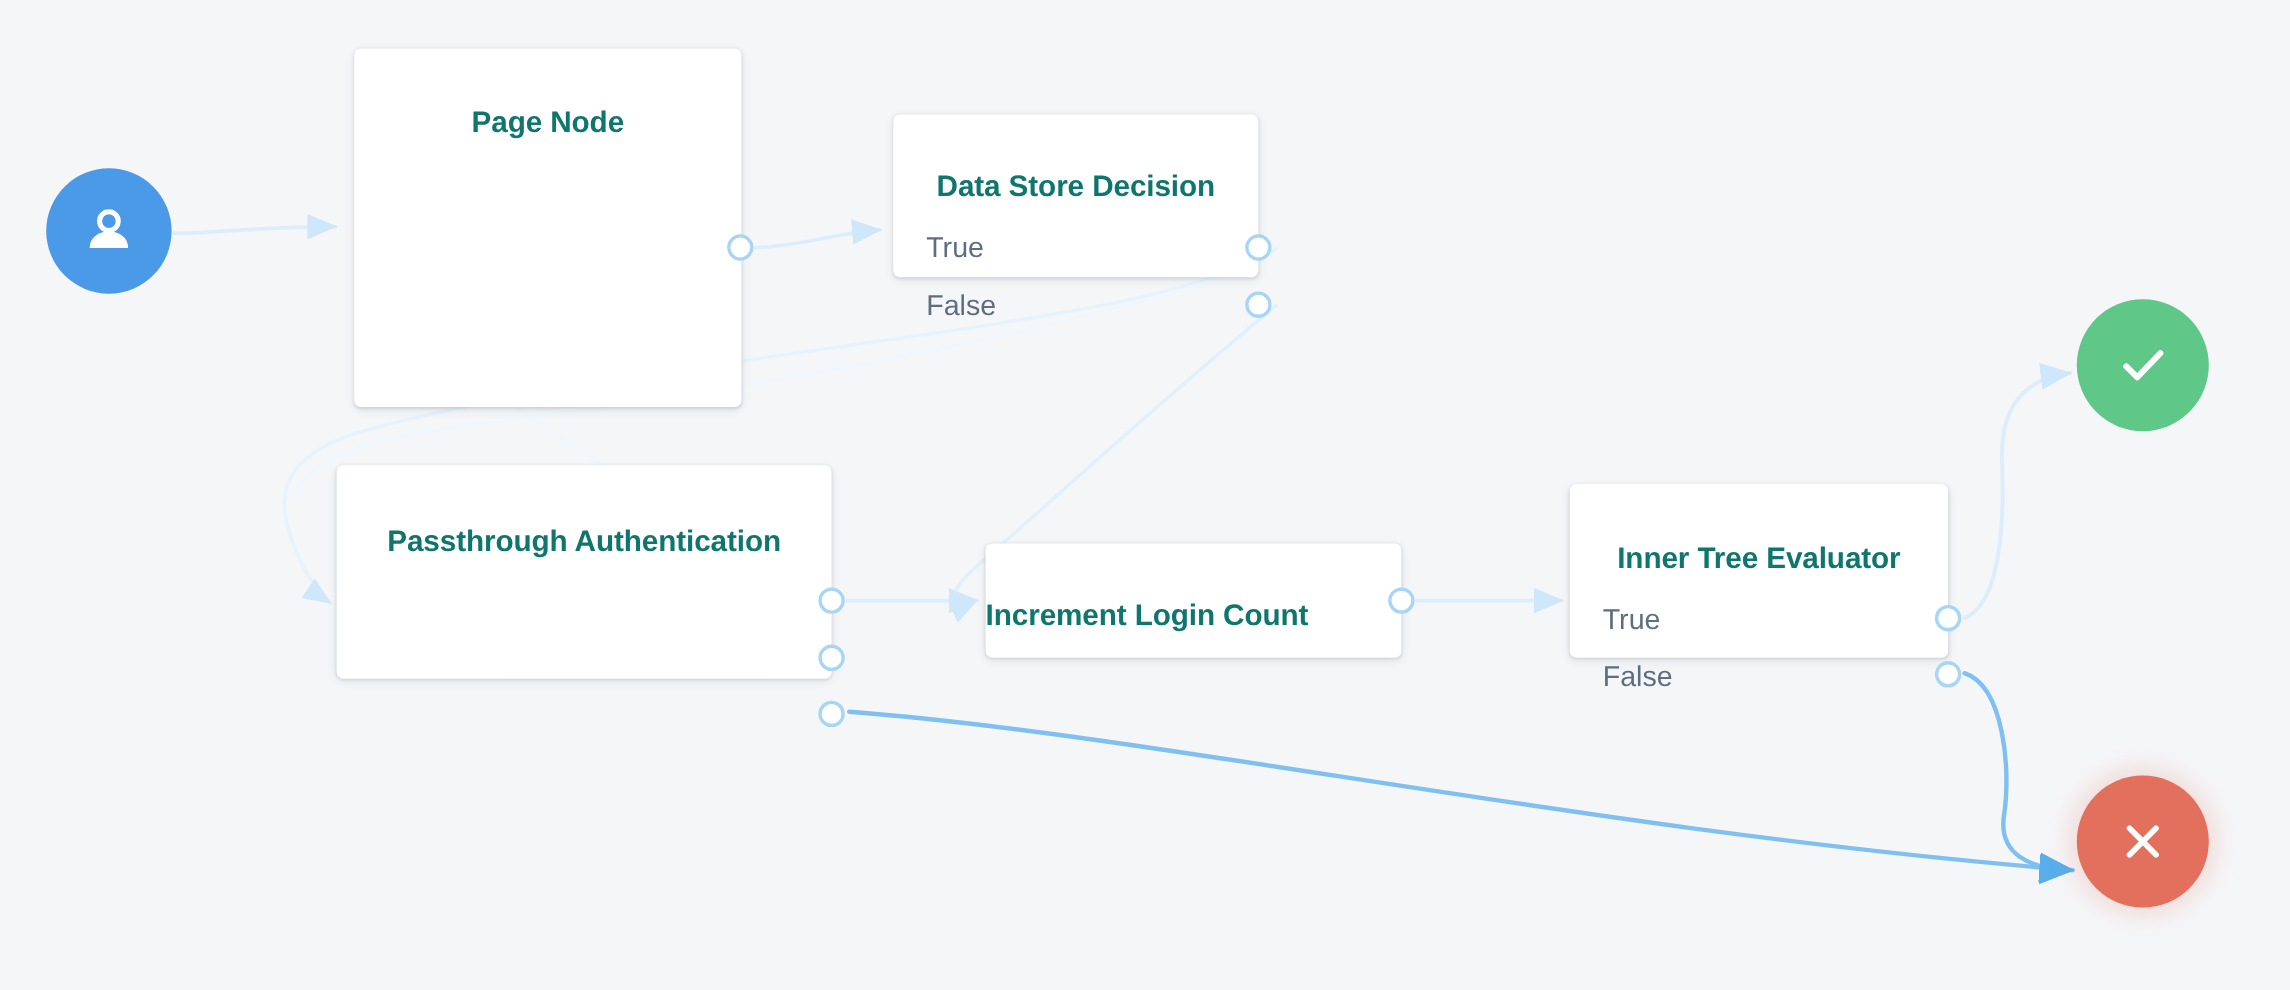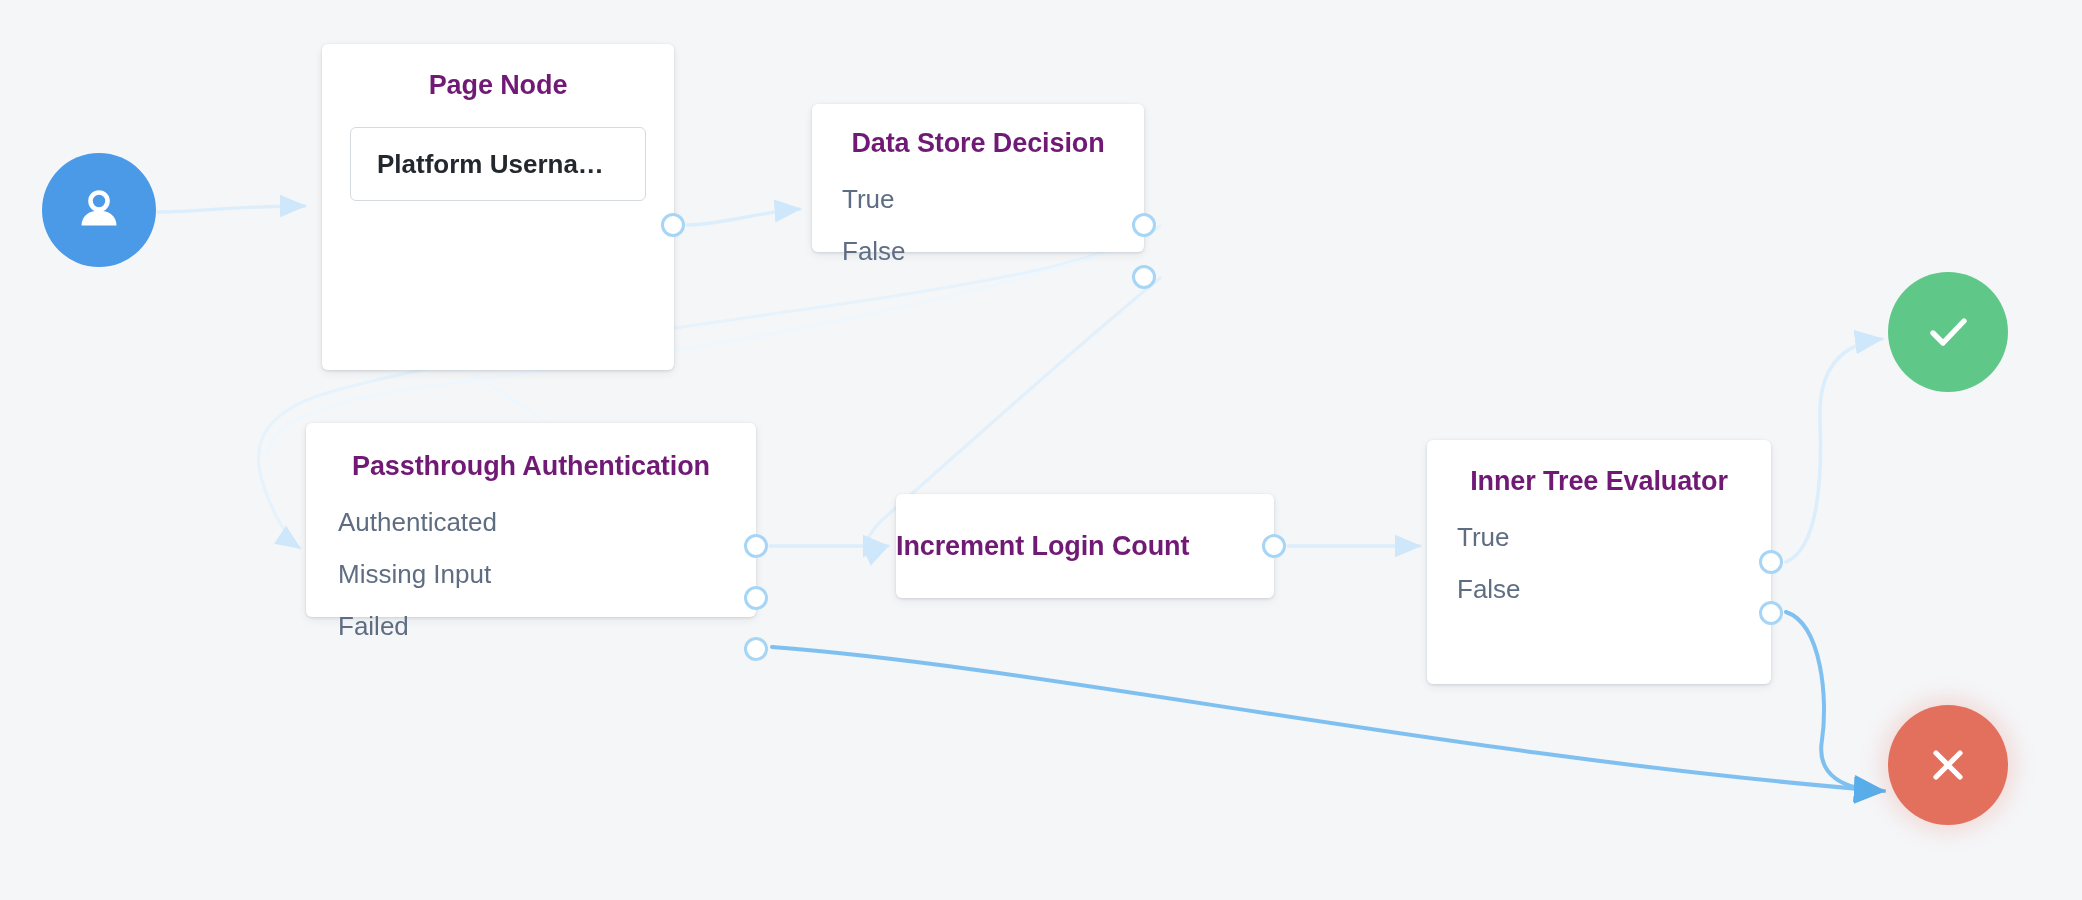--- a/index.html
+++ b/index.html
@@ -34,23 +34,24 @@
     position: absolute;
     background: #ffffff;
     border-radius: 6px;
     box-shadow: 0 1px 3px rgba(27,42,62,0.14), 0 3px 10px rgba(27,42,62,0.07);
     box-sizing: border-box;
     z-index: 5;
   }
   .node-title {
     font-size: 27px;
     font-weight: bold;
-    color: #701a75;
+    color: #0f766e;
     text-align: center;
     letter-spacing: -0.1px;
+    margin-top: 26px;
   }
 
   
   #node-page {
     left: 322px; top: 44px;
     width: 352px; height: 326px;
     padding: 26px 28px 0 28px;
   }
   .field-box {
     margin-top: 26px;
@@ -82,21 +83,21 @@
   }
   #node-increment {
     left: 896px; top: 494px;
     width: 378px; height: 104px;
     display: flex;
     align-items: center;
     justify-content: flex-start;
   }
   #node-innertree {
     left: 1427px; top: 440px;
-    width: 344px; height: 244px;
+    width: 344px; height: 158px;
     padding: 26px 30px 0 30px;
   }
 
   .outcome-list {
     margin-top: 14px;
   }
   .outcome-row {
     display: flex;
     justify-content: flex-start;
     align-items: center;
@@ -188,53 +189,39 @@
 
   <div class="terminal" id="start-node">
     <svg width="54" height="54" viewBox="0 0 54 54">
       <circle cx="27" cy="18" r="8.5" fill="none" stroke="#ffffff" stroke-width="4.6"></circle>
       <path d="M9.5,42.5 C9.5,32.5 18,27.5 27,27.5 C36,27.5 44.5,32.5 44.5,42.5 Z" fill="#ffffff"></path>
     </svg>
   </div>
 
   <div class="node" id="node-page">
     <div class="node-title">Page Node</div>
-    <div class="field-box">
-      <span class="field-label">Platform Userna…</span>
-    </div>
   </div>
   <div class="port" style="left:661px; top:213px;"></div>
 
   <div class="node" id="node-datastore">
     <div class="node-title">Data Store Decision</div>
     <div class="outcome-list">
       <div class="outcome-row">
         <span class="outcome-label">True</span>
       </div>
       <div class="outcome-row">
         <span class="outcome-label">False</span>
       </div>
     </div>
   </div>
   <div class="port" style="left:1132px; top:213px;"></div>
   <div class="port" style="left:1132px; top:265px;"></div>
 
   <div class="node" id="node-passthrough">
     <div class="node-title">Passthrough Authentication</div>
-    <div class="outcome-list">
-      <div class="outcome-row">
-        <span class="outcome-label">Authenticated</span>
-      </div>
-      <div class="outcome-row">
-        <span class="outcome-label">Missing Input</span>
-      </div>
-      <div class="outcome-row">
-        <span class="outcome-label">Failed</span>
-      </div>
-    </div>
   </div>
   <div class="port" style="left:744px; top:534px;"></div>
   <div class="port" style="left:744px; top:586px;"></div>
   <div class="port" style="left:744px; top:637px;"></div>
 
   <div class="node" id="node-increment">
     <div class="node-title">Increment Login Count</div>
   </div>
   <div class="port" style="left:1262px; top:534px;"></div>
 

